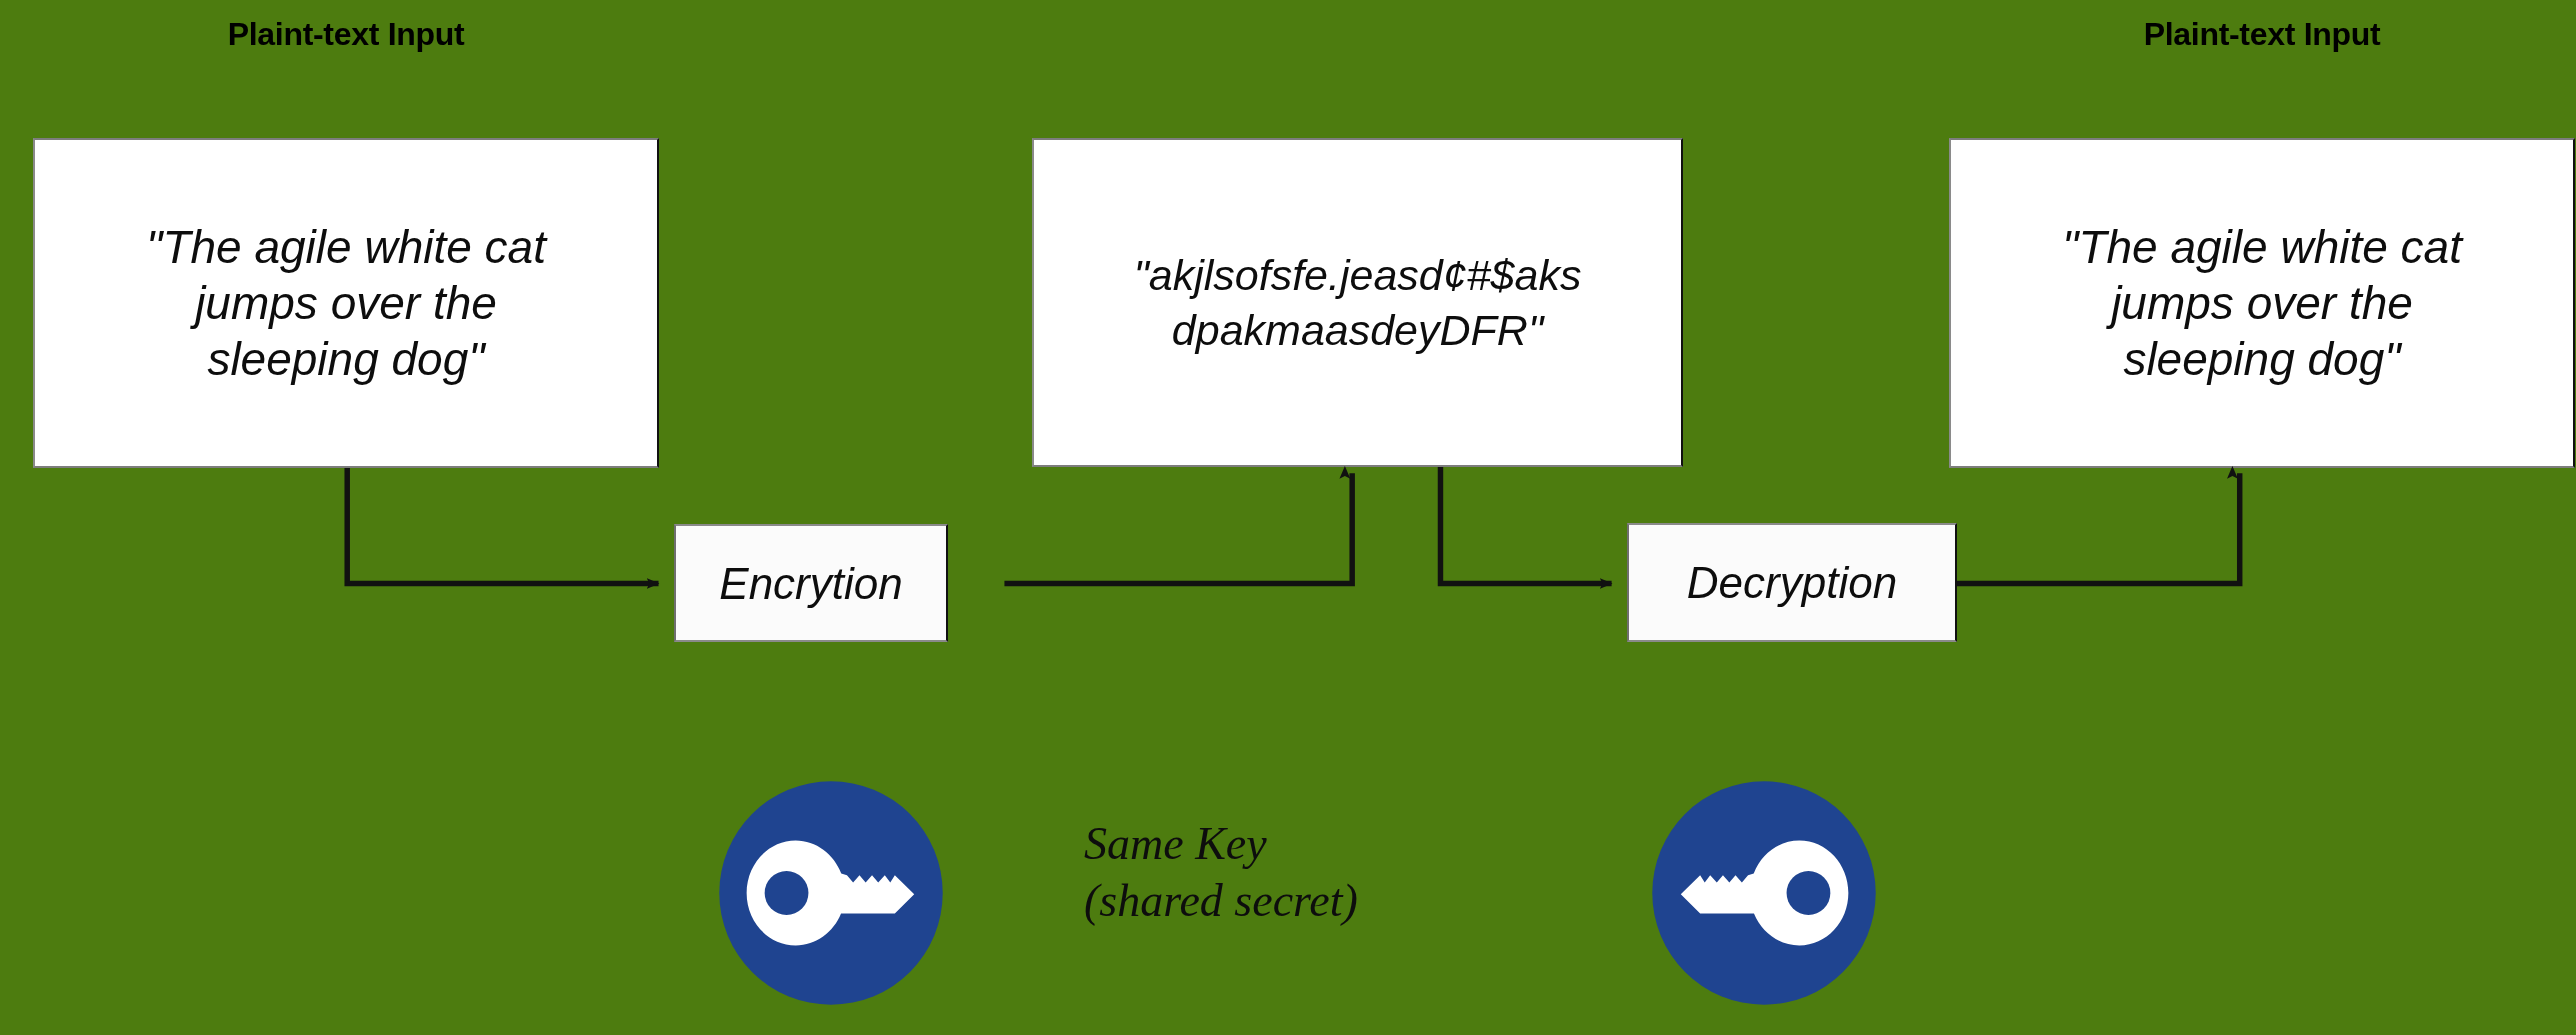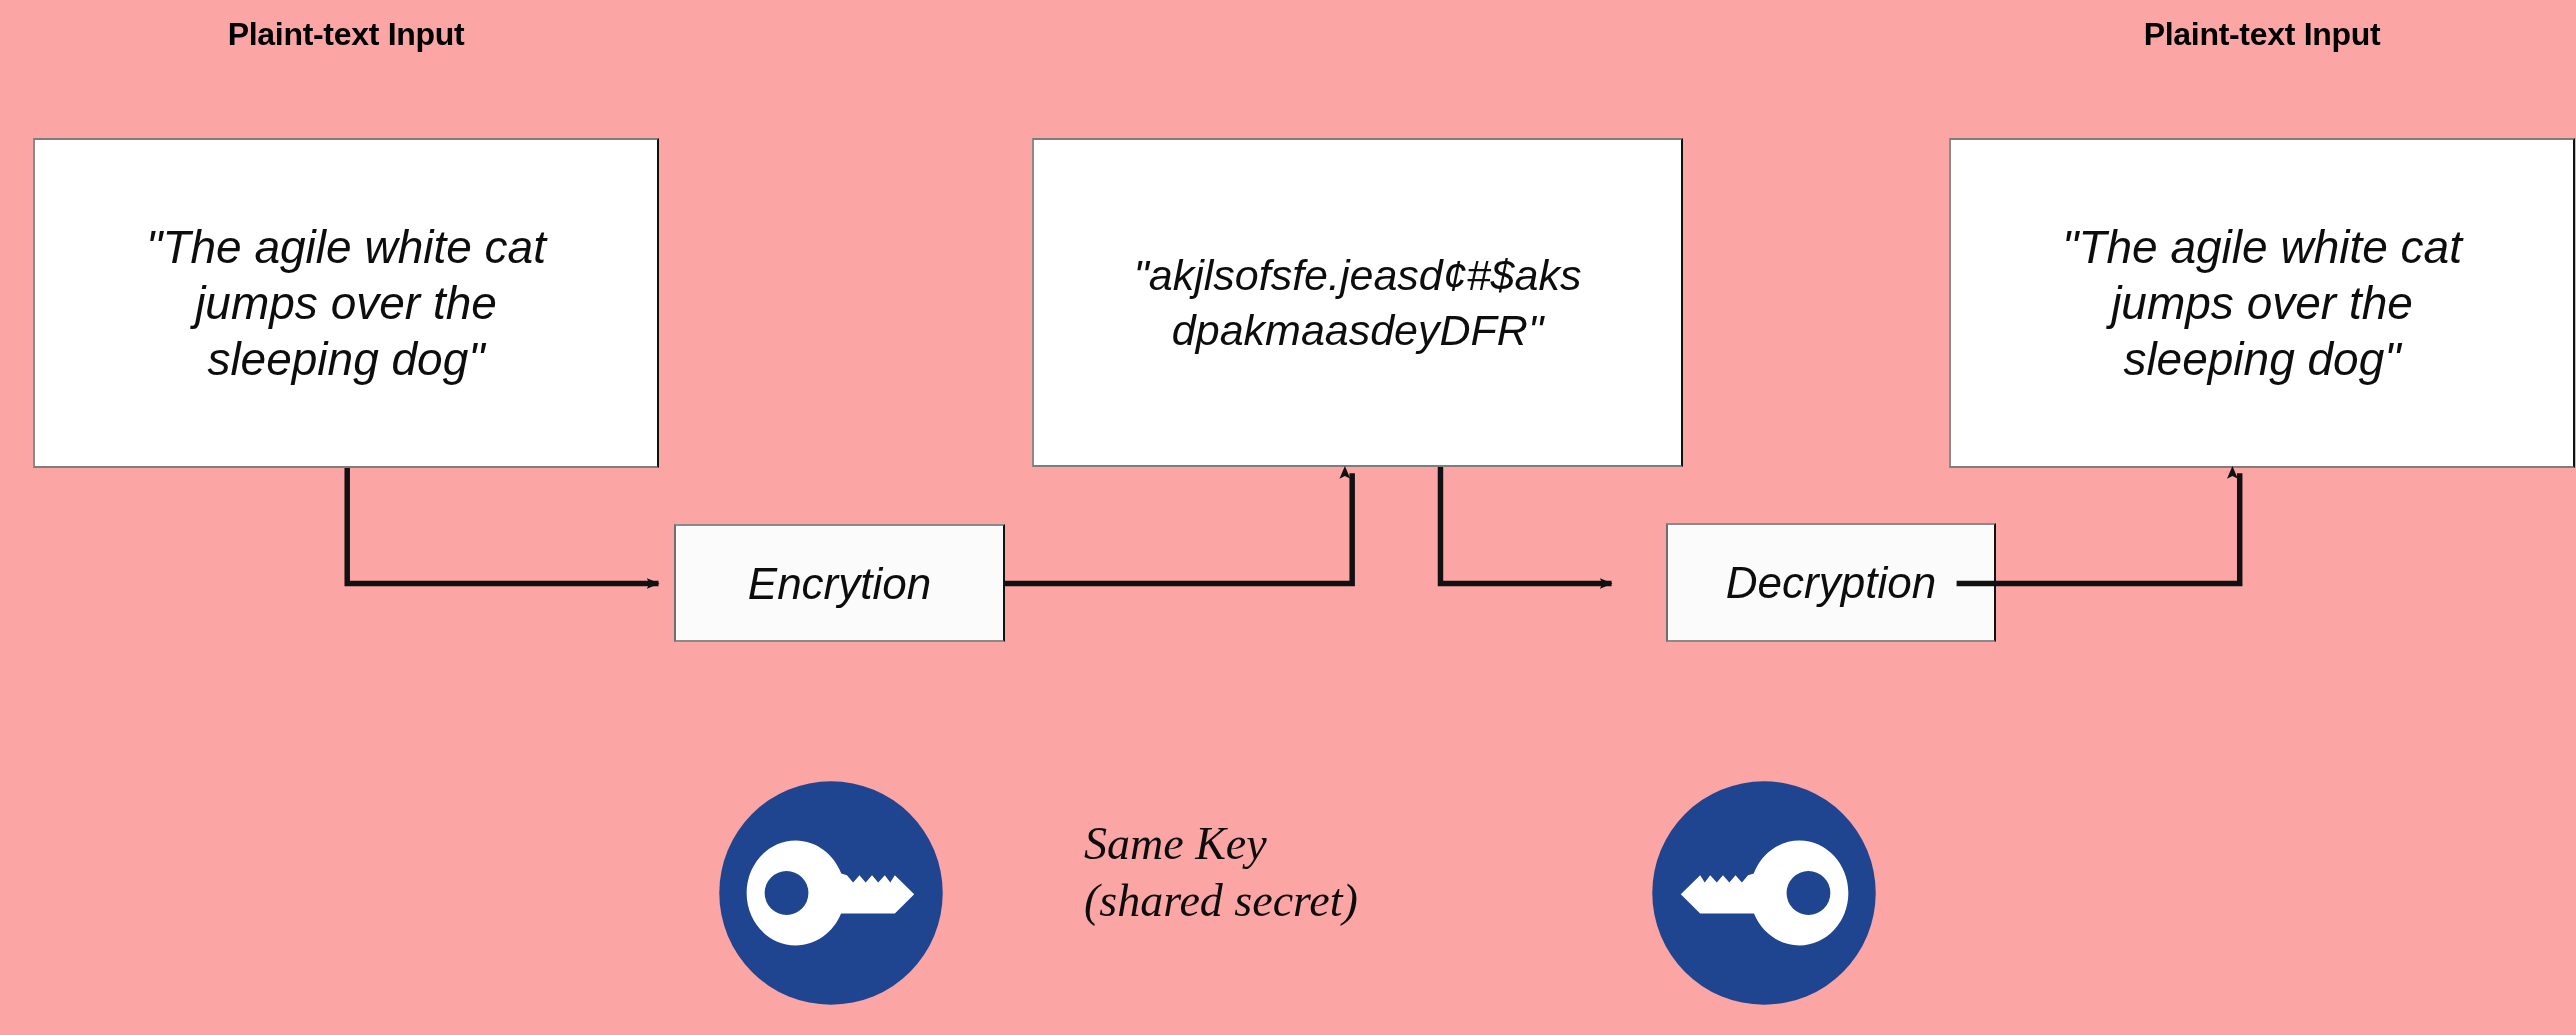--- a/index.html
+++ b/index.html
@@ -8,21 +8,21 @@
     background: #ffffff;
   }
   body {
     font-family: "Liberation Sans", sans-serif;
     color: #000000;
   }
   #canvas {
     position: relative;
     width: 2576px;
     height: 1035px;
-    background: #fca5a5;
+    background: #4d7c0f;
     overflow: hidden;
   }
 
   
   .col-header {
     position: absolute;
     font-family: "Liberation Sans", sans-serif;
     font-weight: bold;
     font-size: 32px;
     line-height: 36px;
@@ -129,25 +129,25 @@
     <div class="body">"akjlsofsfe.jeasd¢#$aks
 dpakmaasdeyDFR"</div>
   </div>
 
   <div class="text-box" style="left:1949px; top:138px; width:626px; height:330px;">
     <div class="body">"The agile white cat
 jumps over the
 sleeping dog"</div>
   </div>
 
-  <div class="proc-box" style="left:674px; top:524px; width:331px; height:118px;">
+  <div class="proc-box" style="left:674px; top:524px; width:274px; height:118px;">
     <div class="label">Encrytion</div>
   </div>
 
-  <div class="proc-box" style="left:1627px; top:523px; width:330px; height:119px;margin-left:39px;">
+  <div class="proc-box" style="left:1627px; top:523px; width:330px; height:119px;">
     <div class="label">Decryption</div>
   </div>
 
   <svg class="connectors" viewBox="0 0 2829 1137" width="2576" height="1035">
     <defs>
       <marker id="arrowRight" markerWidth="16" markerHeight="16" refX="13" refY="6" orient="auto" markerUnits="userSpaceOnUse">
         <path d="M0,0 L14,6 L0,12 L3,6 Z" fill="#111111"></path>
       </marker>
       <marker id="arrowUp" markerWidth="16" markerHeight="18" refX="6" refY="14" orient="auto" markerUnits="userSpaceOnUse">
         <path d="M0,0 L14,6 L0,12 L3,6 Z" fill="#111111"></path>

